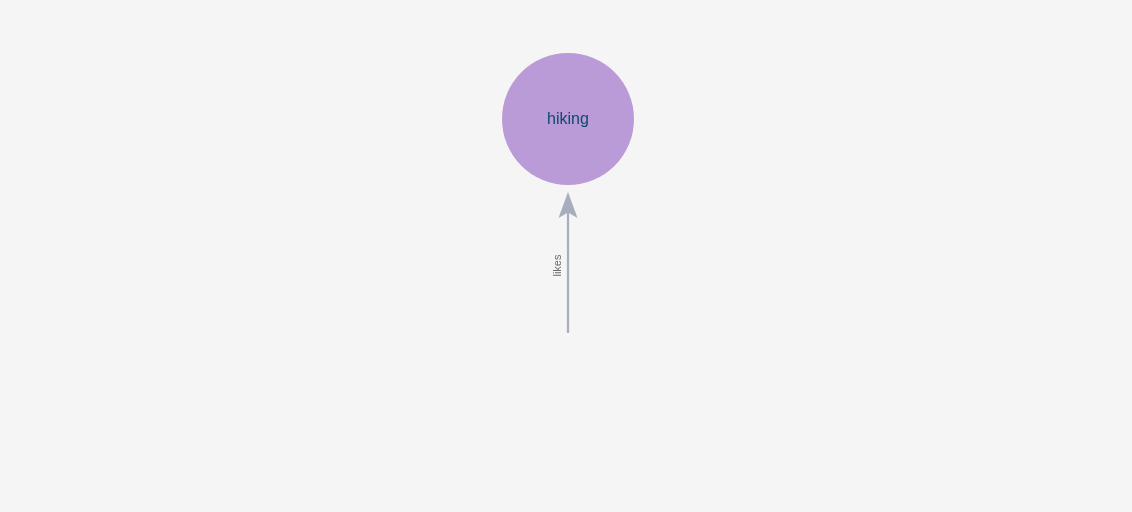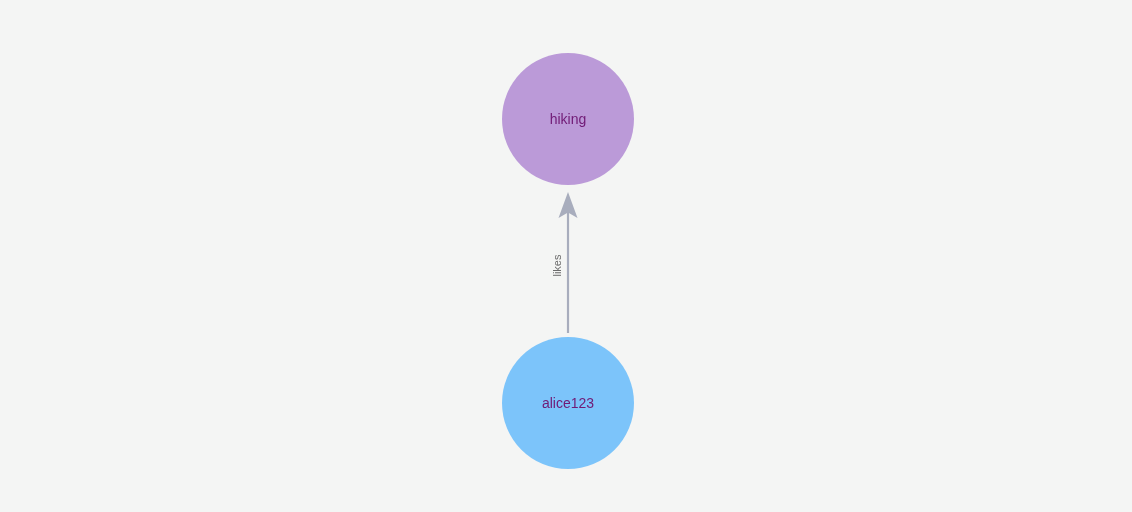--- a/index.html
+++ b/index.html
@@ -30,23 +30,23 @@
   .node {
     position: absolute;
     border-radius: 50%;
     display: flex;
     align-items: center;
     justify-content: center;
     box-sizing: border-box;
   }
   .node-label {
     font-family: "Liberation Sans", sans-serif;
-    font-size: 14px;
+    font-size: 16px;
     line-height: 1;
-    color: #701a75;
+    color: #0c4a6e;
     white-space: nowrap;
     user-select: none;
   }
   #node-hiking {
     left: 502px;
     top: 53px;
     width: 132px;
     height: 132px;
     background: #bb9ad8;
   }
@@ -86,17 +86,14 @@
       <path d="M 568 192 L 577.5 218 L 568 212.5 L 558.5 218 Z" fill="#a8adbd"></path>
     </g>
   </svg>
 
   <div class="edge-label" id="edge-label-likes">likes</div>
 
   <div class="node" id="node-hiking">
     <span class="node-label">hiking</span>
   </div>
 
-  <div class="node" id="node-alice123">
-    <span class="node-label">alice123</span>
-  </div>
 
 </div>
 
 </body></html>

